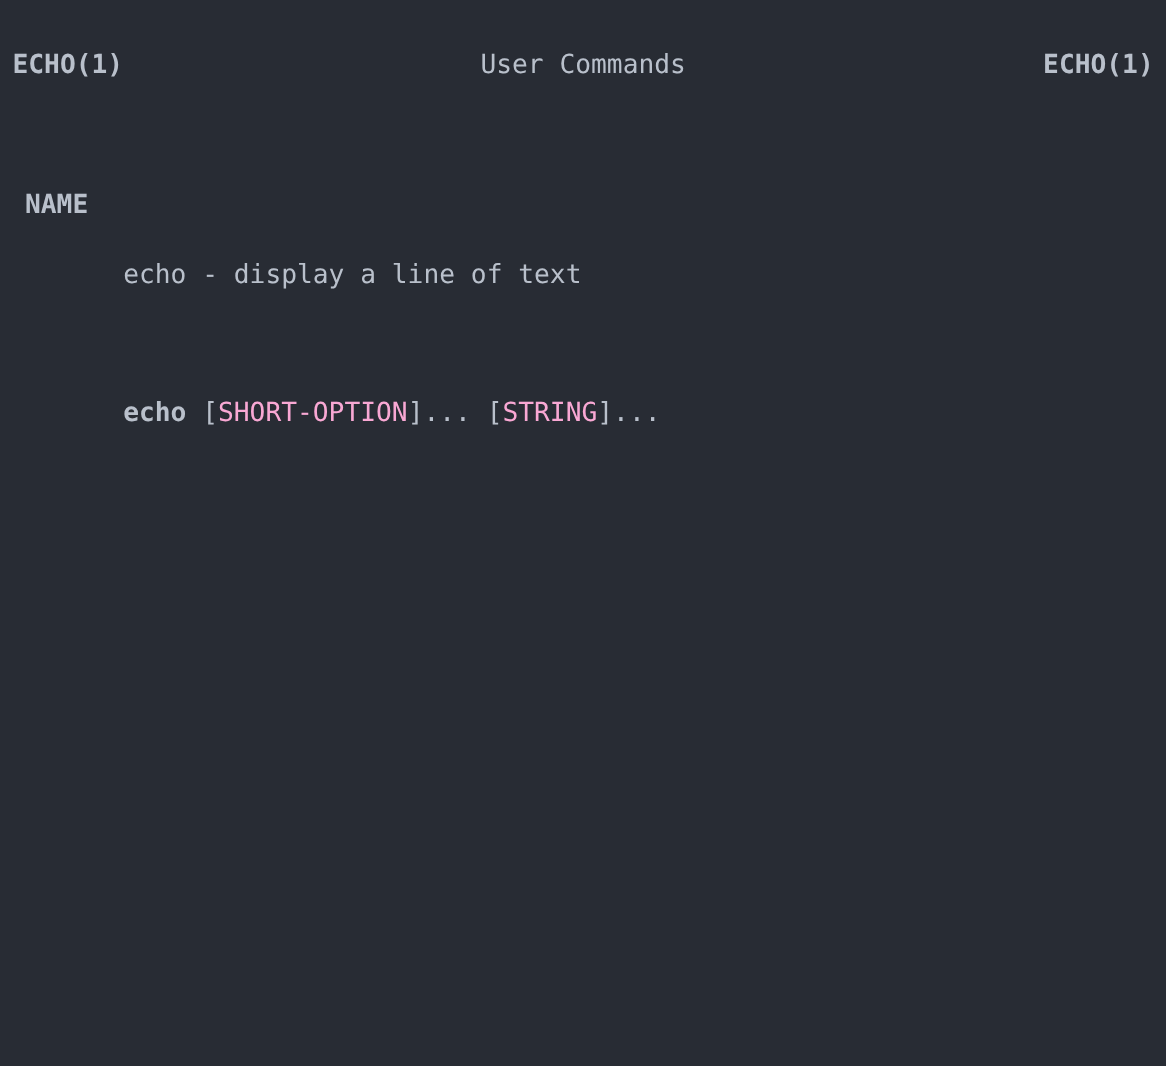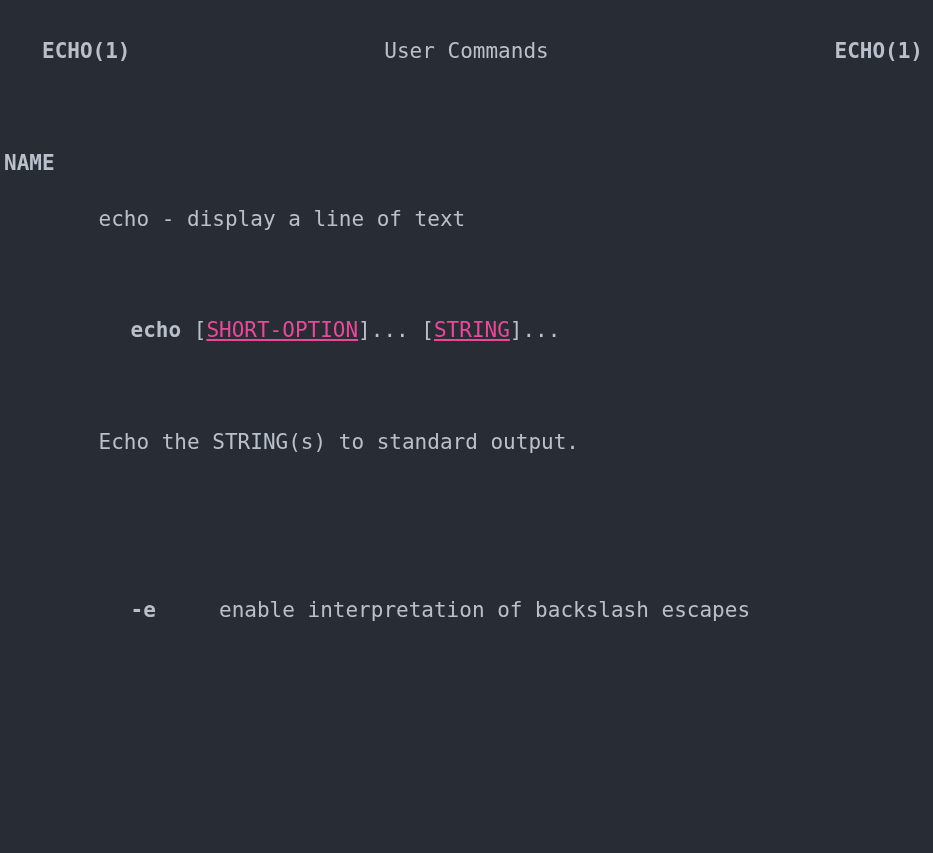--- a/index.html
+++ b/index.html
@@ -23,53 +23,49 @@
       padding-top: 10px;
     }
     .header-row {
       display: flex;
       justify-content: space-between;
       padding: 0 10px;
     }
     .bold {
       font-weight: bold;
       color: #b9c0cb;
-      margin-left: 32px;
     }
     .underline {
-      text-decoration: underline;
-      color: #ec4899;
+      color: #f9a8d4;
     }
     .section-header {
       font-weight: bold;
       color: #b9c0cb;
-      padding-left: 4px;
+      padding-left: 20px;
     }
     .content-line {
       padding-left: 10px;
     }
     .blank-line {
       height: 28px;
     }
   </style>
 </head>
 <body>
 
 <div class="man-page">
 <div class="header-row"><span class="bold">ECHO(1)</span><span>User Commands</span><span class="bold">ECHO(1)</span></div>
 <div class="blank-line"></div>
 <div class="section-header">NAME</div>
 <div class="content-line">       <span>echo - display a line of text</span></div>
 <div class="blank-line"></div>
 <div class="content-line">       <span class="bold">echo</span><span> [</span><span class="underline">SHORT-OPTION</span><span>]... [</span><span class="underline">STRING</span><span>]...</span></div>
 <div class="blank-line"></div>
-<div class="content-line">       <span>Echo the STRING(s) to standard output.</span></div>
 <div class="blank-line"></div>
 <div class="blank-line"></div>
-<div class="content-line">       <span class="bold">-e</span>     <span>enable interpretation of backslash escapes</span></div>
 
 
 
 
 
 
 
 
 
 

